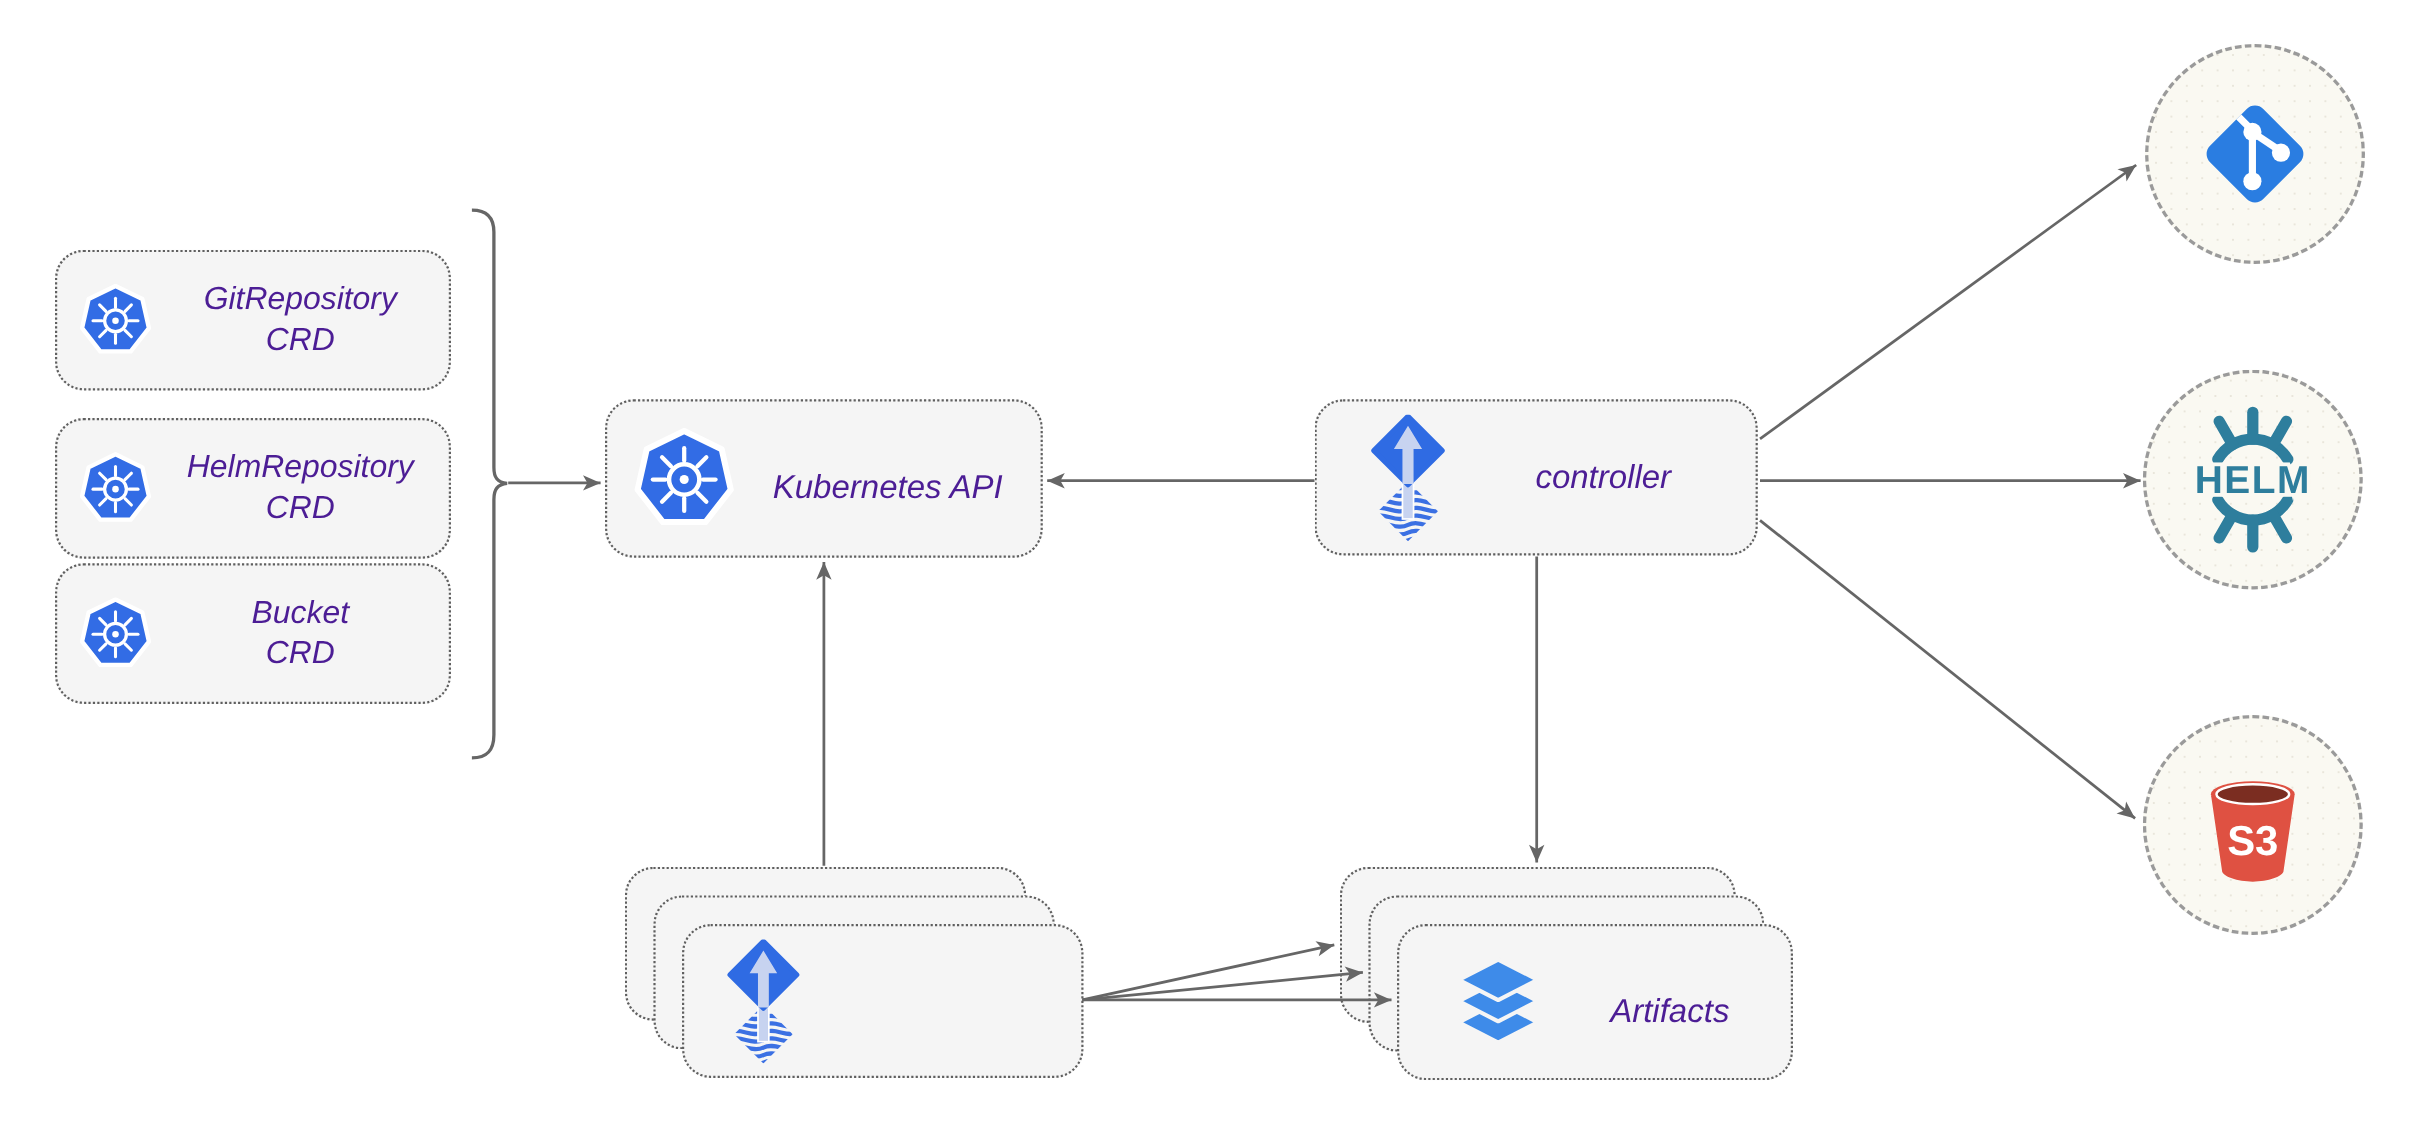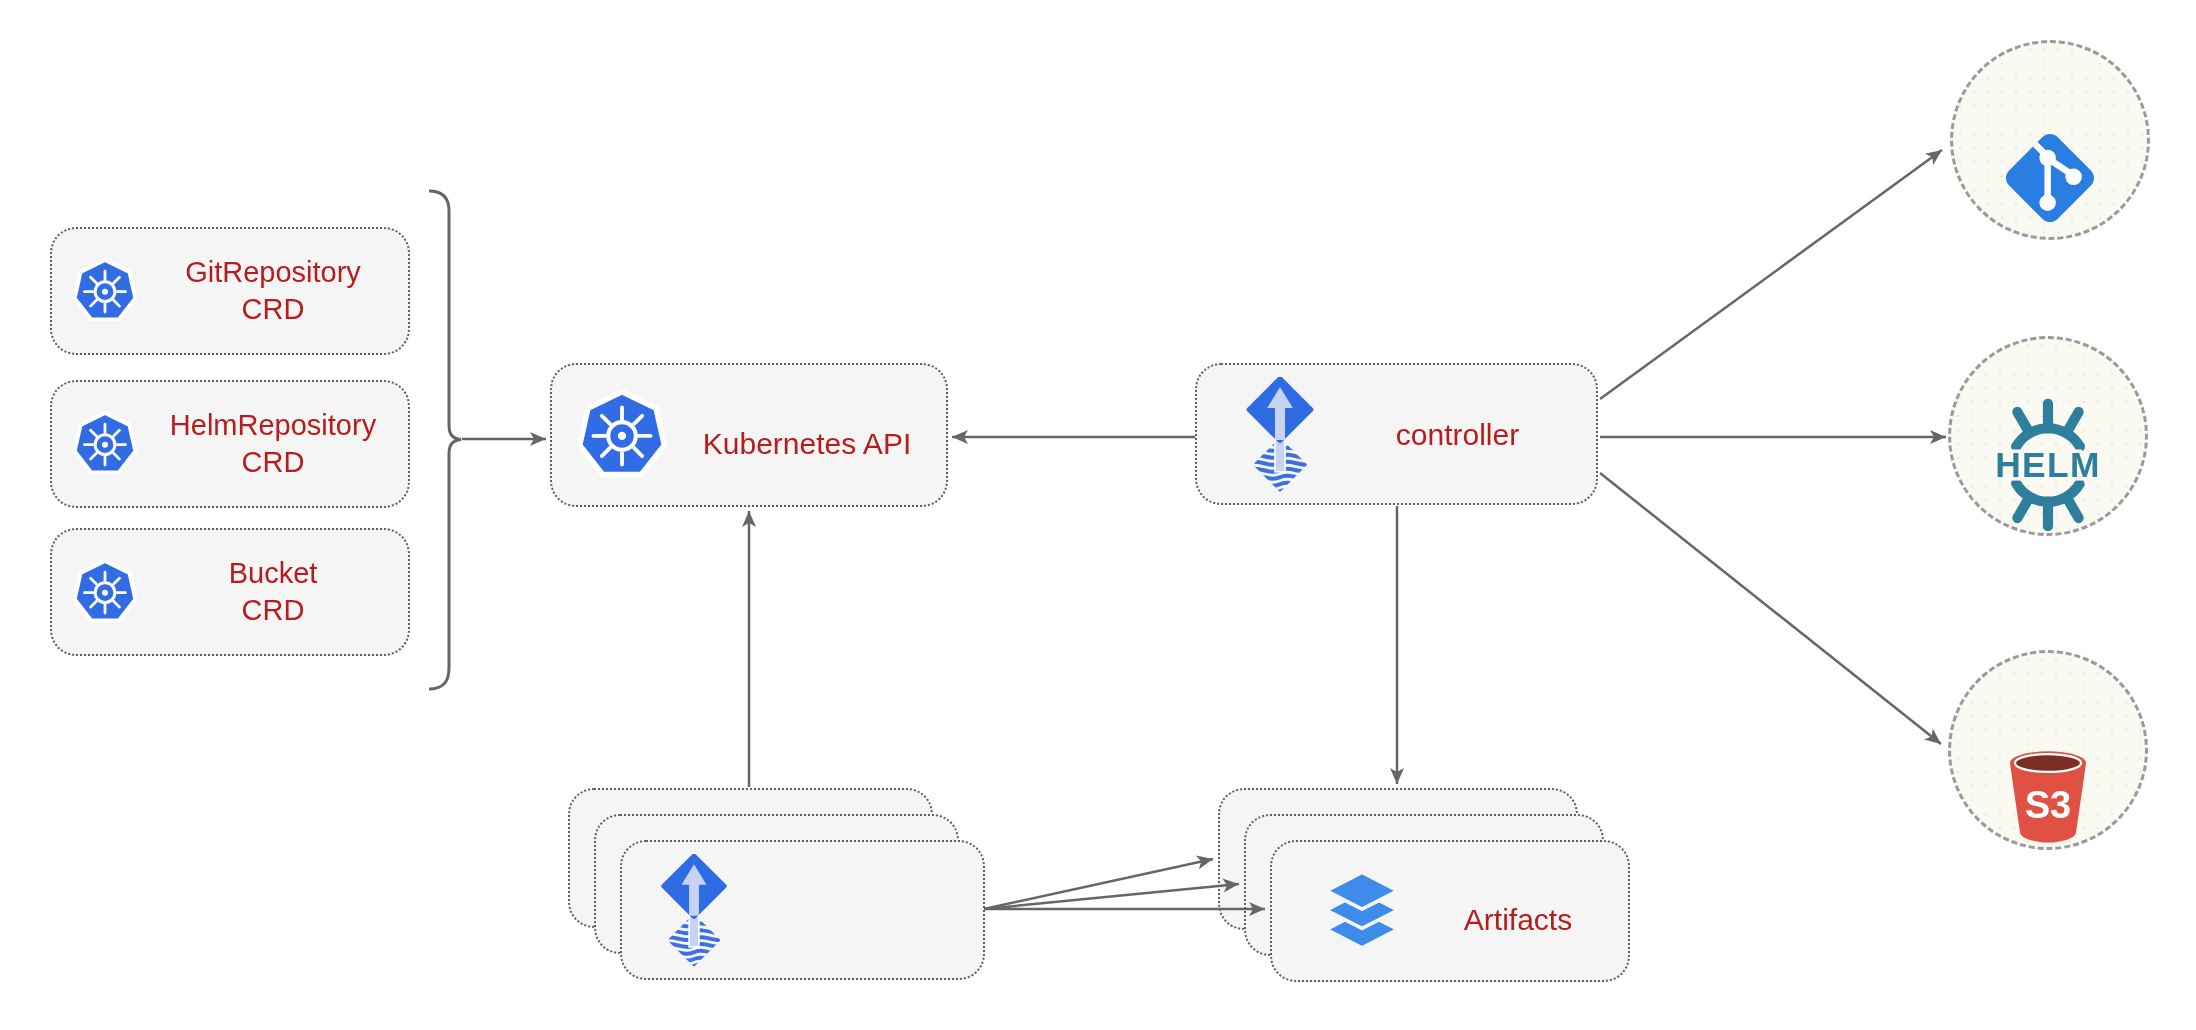--- a/index.html
+++ b/index.html
@@ -7,34 +7,34 @@
     position:relative;width:2196px;height:1030px;background:#ffffff;
     font-family:"Liberation Sans","DejaVu Sans",sans-serif;color:#000;overflow:hidden;
   }
   
   .node{
     position:absolute;box-sizing:border-box;background:#F5F5F5;
     border:2.5px dotted #5F5F5F;border-radius:26px;
     display:flex;align-items:center;
   }
   .node .icon{flex:none;}
-  .label{flex:1;text-align:center;font-size:30px;line-height:37px;color:#b91c1c;}
+  .label{flex:1;text-align:center;font-size:30px;line-height:37px;color:#4c1d95;font-style:italic;}
   .label span{display:block;}
   .label.one-line{font-size:30px;margin-top:16px;}
   .crd .label{font-size:29px;}
   
   .stack-box{position:absolute;box-sizing:border-box;background:#F5F5F5;
     border:2.5px dotted #5F5F5F;border-radius:26px;}
   
   .ext{
     position:absolute;width:200px;height:200px;border-radius:50%;box-sizing:border-box;
     border:3px dashed #9A9A9A;background-color:#FAF9F2;
     background-image:radial-gradient(#E9E6DB 1.2px, transparent 1.3px);
     background-size:14px 14px;
-    display:flex;align-items:flex-end;justify-content:center;
+    display:flex;align-items:center;justify-content:center;
   }
   .connectors{position:absolute;left:0;top:0;z-index:6;pointer-events:none;}
   .nodes-layer{position:absolute;left:0;top:0;width:100%;height:100%;z-index:2;}
   svg text{font-family:"Liberation Sans","DejaVu Sans",sans-serif;}
 </style>
 </head>
 <body>
 
 <div class="canvas">
 
@@ -96,21 +96,21 @@
     <div class="node crd" style="left:50px;top:380px;width:360px;height:128px;">
       <svg class="icon" style="width:66px;height:66px;margin-left:20px;" viewBox="0 0 100 100">
           <use href="#k8s-logo"></use>
         </svg>
       <div class="label">
         <span>HelmRepository</span>
         <span>CRD</span>
       </div>
     </div>
 
-    <div class="node crd" style="left:50px;top:528px;width:360px;height:128px;justify-content:center;">
+    <div class="node crd" style="left:50px;top:512px;width:360px;height:128px;justify-content:center;">
       <svg class="icon" style="width:66px;height:66px;margin-left:20px;" viewBox="0 0 100 100">
           <use href="#k8s-logo"></use>
         </svg>
       <div class="label">
         <span>Bucket</span>
         <span>CRD</span>
       </div>
     </div>
 
     <div class="node" style="left:550px;top:363px;width:398px;height:144px;">

